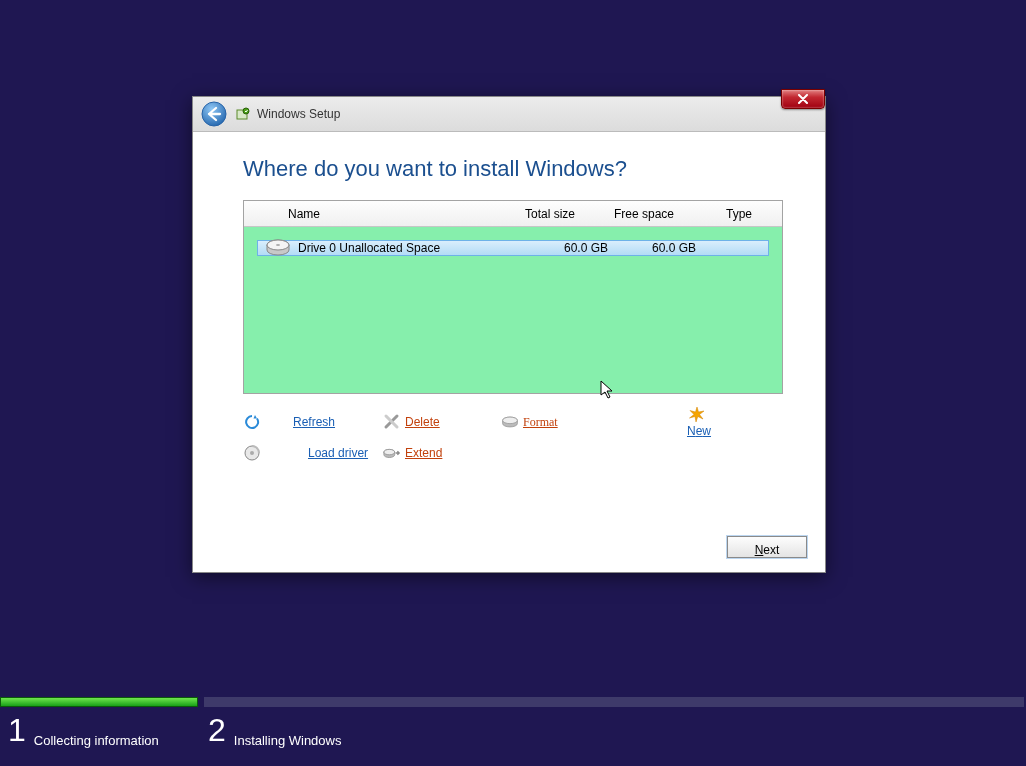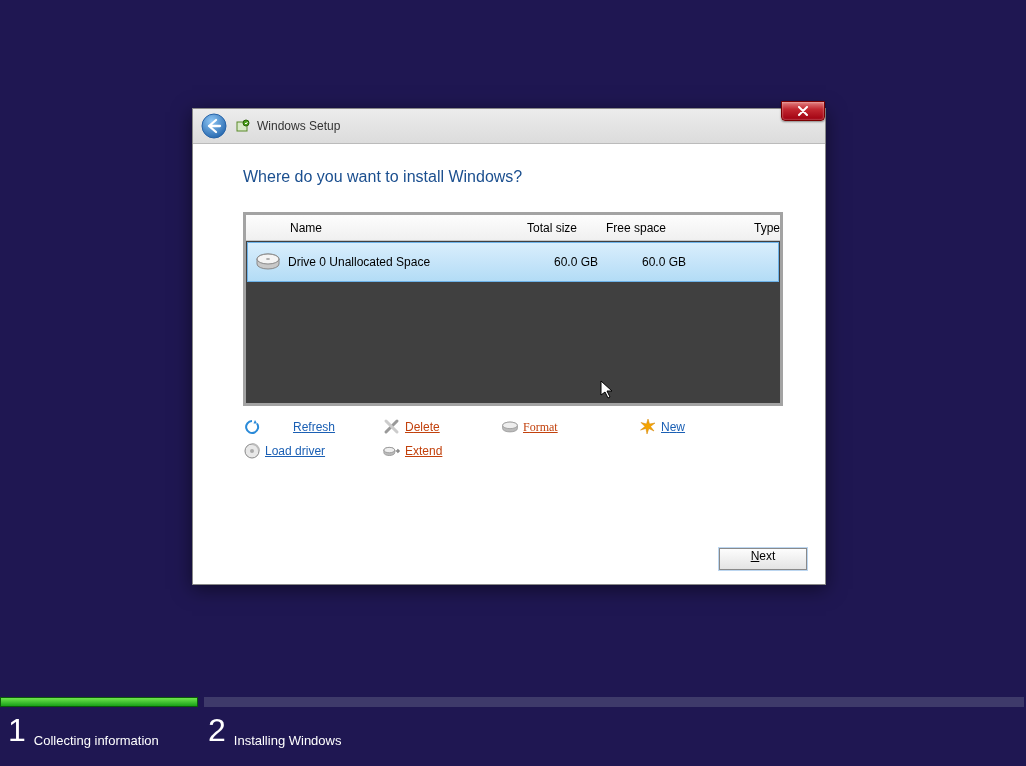--- a/index.html
+++ b/index.html
@@ -6,21 +6,21 @@
     body {
       width: 1026px; height: 766px;
       background: #1f1752;
       font-family: "Segoe UI", Tahoma, sans-serif;
       font-size: 12px;
       position: relative;
       overflow: hidden;
     }
     .dialog {
       position: absolute;
-      left: 192px; top: 108px;
+      left: 192px; top: 96px;
       width: 634px; height: 477px;
       background: #fff;
       border: 1px solid #888;
       box-shadow: 0 4px 18px rgba(0,0,0,0.5);
     }
     .titlebar {
       height: 35px;
       background: linear-gradient(#ececec,#dcdcdc);
       border-bottom: 1px solid #bbb;
       position: relative;
@@ -52,53 +52,53 @@
       border-radius: 0 0 4px 4px;
       display:flex;align-items:center;justify-content:center;
       box-shadow: inset 0 0 2px rgba(255,255,255,0.7), 0 1px 2px rgba(0,0,0,0.4);
       cursor:pointer;
     }
     .content {
       padding: 24px 50px 10px 50px;
     }
     .heading {
       color: #1b4f8f;
-      font-size: 16px;
+      font-size: 22px;
       font-weight: 400;
-      margin-bottom: 26px;
+      margin-bottom: 18px;
     }
     .drive-table {
       width: 540px;
-      border: 3px solid #a3a3a3;
+      border: 1px solid #a3a3a3;
       height: 194px;
-      background:#404040;
+      background:#86efac;
     }
     .thead {
       display:flex;
       height: 26px;
       align-items:center;
       background: linear-gradient(#fdfdfd,#f0f0f0);
       border-bottom:1px solid #c6c6c6;
       font-size:12px;
       color:#000;
     }
     .col-icon{width:42px;}
     .col-name{width:218px;padding-left:2px;text-align:left;}
     .col-total{width:100px;text-align:center;padding-right:8px;}
-    .col-free{width:88px;text-align:left;padding-right:8px;}
-    .col-type{flex:1;text-align:right;padding-left:4px;}
+    .col-free{width:88px;text-align:center;padding-right:8px;}
+    .col-type{flex:1;text-align:center;padding-left:4px;}
     .row {
       display:flex;
-      height:40px;
+      height:16px;
       align-items:center;
       background: linear-gradient(#d9eefc,#b3dcf6);
       border:1px solid #6db2e8;
       font-size:12px;
       color:#000;
-      margin:1px;
+      margin:13px;
     }
     .rcol-icon{width:40px;display:flex;align-items:center;justify-content:center;}
     .rcol-name{width:218px;}
     .rcol-total{width:100px;text-align:right;padding-right:8px;}
     .rcol-free{width:88px;text-align:right;padding-right:8px;}
     .rcol-type{flex:1;}
     .actions {
       margin-top: 12px;
       width:540px;
     }
@@ -108,35 +108,35 @@
     }
     .action {
       display:flex;
       align-items:center;
       font-size:12px;
       cursor:pointer;
     }
     .action.refresh{width:140px;gap:28px;}
     .action.delete{width:118px;color:#888;}
     .action.format{width:138px;color:#888;font-family:Liberation Serif, serif;}
-    .action.new{width:120px;}
-    .action.loaddriver{width:140px;}
+    .action.new{width:120px;flex-direction:column;}
+    .action.loaddriver{width:140px;gap:43px;}
     .action.extend{width:118px;color:#888;}
     .action-icon{width:18px;height:18px;margin-right:4px;display:inline-flex;align-items:center;justify-content:center;}
     .action-text{color:#1a5fb4;text-decoration:underline;}
     .action.disabled .action-text{color:#c2410c;text-decoration:underline;}
     .u{text-decoration:underline;}
     .next-btn {
       position:absolute;
       right: 18px; bottom: 14px;
-      width: 88px; height: 22px;
+      width: 80px; height: 22px;
       background: linear-gradient(#fdfdfd,#e4e4e4);
       border:1px solid #8a8a8a;
       font-size:12px;
-      display:flex;align-items:flex-start;justify-content:center;
+      display:flex;align-items:flex-end;justify-content:center;
       cursor:pointer;
       box-shadow:0 0 0 1px #bcd6f0;
     }
     .cursor-arrow {
       position:absolute;
       left:600px; top:380px;
       pointer-events:none;
     }
     .progress-strip{
       position:absolute;

